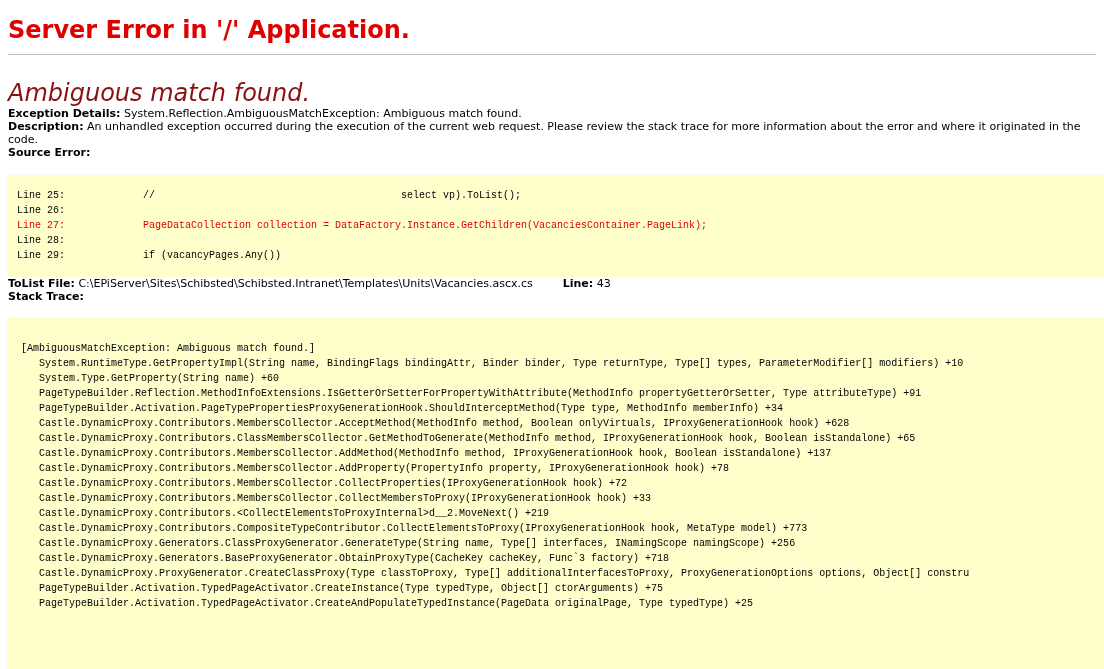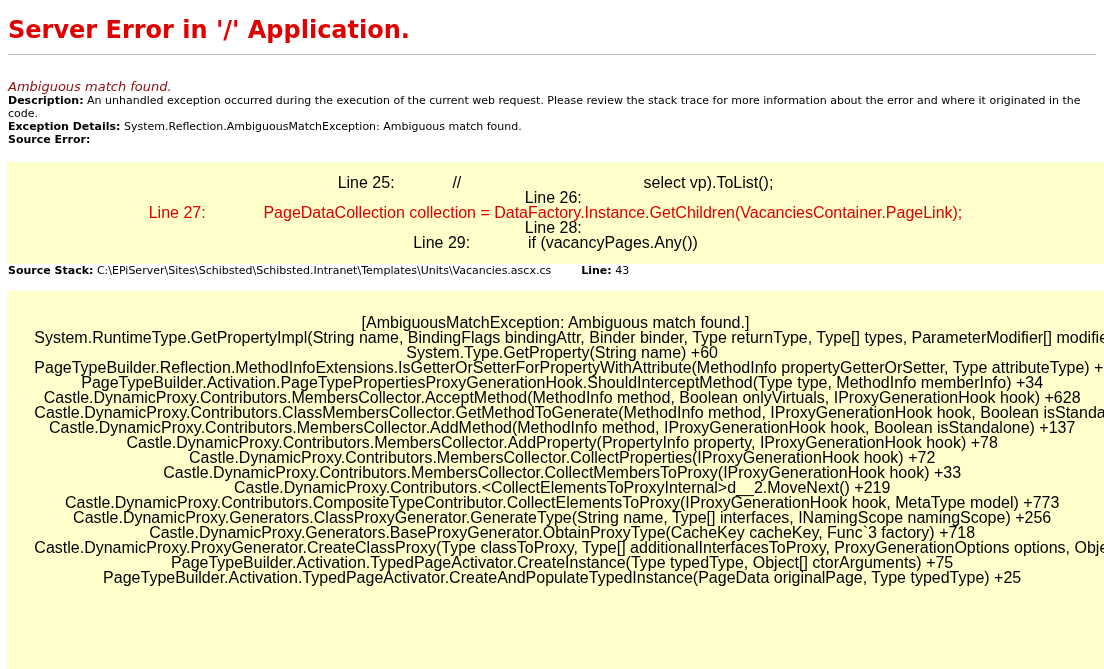--- a/index.html
+++ b/index.html
@@ -20,47 +20,46 @@
     margin: 8px 0 10px 0;
     letter-spacing: 0;
   }
   hr.divider {
     border: none;
     border-top: 1px solid var(--divider_silver, #c0c0c0);
     margin: 0 8px 0 0;
     height: 0;
   }
   h2.subtitle {
-    font-size: 13px;
+    font-size: 24px;
     font-weight: normal;
     font-style: italic;
     color: var(--subtitle_maroon, #8b0000);
     margin: 24px 0 0 0;
   }
   p.meta {
     font-size: 11px;
     margin: 0;
     line-height: 13px;
   }
   p.meta b { font-weight: bold; }
   .desc-row      { margin-top: 18px; }
   .exception-row { margin-top: 17px; }
   .source-error-row { margin-top: 15px; }
   .source-file-row  { margin-top: 18px; }
   .stack-label-row  { margin-top: 15px; }
   .line-label { margin-left: 30px; }
 
   .codebox {
     background: var(--code_bg, #ffffcc);
-    font-family: Liberation Sans, sans-serif;
-    font-size: 16px;
+    font-family: Liberation Mono, monospace;
+    font-size: 10px;
     line-height: 15px;
     white-space: pre;
     overflow: hidden;
-    text-align: center;
   }
   .codebox.source {
     margin: 16px 0 0 -1px;
     padding: 13px 10px 14px 10px;
   }
   .codebox.stack {
     margin: 14px 0 0 -1px;
     padding: 20px 10px 14px 10px;
     height: 400px; 
   }
@@ -76,34 +75,35 @@
 <body>
 
 <div class="page">
 
   <h1 class="title">Server Error in '/' Application.</h1>
 
   <hr class="divider">
 
   <h2 class="subtitle">Ambiguous match found.</h2>
 
+  <p class="meta exception-row"><b>Exception Details:</b>
+    <span>System.Reflection.AmbiguousMatchException: Ambiguous match found.</span></p>
+
   <p class="meta desc-row"><b>Description:</b>
     <span>An unhandled exception occurred during the execution of the current web request. Please review the stack trace for more information about the error and where it originated in the code.</span></p>
-
-  <p class="meta exception-row"><b>Exception Details:</b>
-    <span>System.Reflection.AmbiguousMatchException: Ambiguous match found.</span></p>
 
   <p class="meta source-error-row"><b>Source Error:</b></p>
 
   <div class="codebox source"><div class="code-line">Line 25:             //                                         select vp).ToList();</div><div class="code-line">Line 26: </div><div class="code-line highlight">Line 27:             PageDataCollection collection = DataFactory.Instance.GetChildren(VacanciesContainer.PageLink);</div><div class="code-line">Line 28: </div><div class="code-line">Line 29:             if (vacancyPages.Any())</div></div>
 
-  <p class="meta source-file-row"><b>Source Stack:</b>
+  <p class="meta source-file-row"><b>ToList File:</b>
     <span>C:\EPiServer\Sites\Schibsted\Schibsted.Intranet\Templates\Units\Vacancies.ascx.cs</span><b class="line-label">Line:</b>
     <span>43</span></p>
 
+  <p class="meta stack-label-row"><b>Stack Trace:</b></p>
 
   <div class="codebox stack"><pre class="stack-pre">[AmbiguousMatchException: Ambiguous match found.]
    System.RuntimeType.GetPropertyImpl(String name, BindingFlags bindingAttr, Binder binder, Type returnType, Type[] types, ParameterModifier[] modifiers) +10
    System.Type.GetProperty(String name) +60
    PageTypeBuilder.Reflection.MethodInfoExtensions.IsGetterOrSetterForPropertyWithAttribute(MethodInfo propertyGetterOrSetter, Type attributeType) +91
    PageTypeBuilder.Activation.PageTypePropertiesProxyGenerationHook.ShouldInterceptMethod(Type type, MethodInfo memberInfo) +34
    Castle.DynamicProxy.Contributors.MembersCollector.AcceptMethod(MethodInfo method, Boolean onlyVirtuals, IProxyGenerationHook hook) +628
    Castle.DynamicProxy.Contributors.ClassMembersCollector.GetMethodToGenerate(MethodInfo method, IProxyGenerationHook hook, Boolean isStandalone) +65
    Castle.DynamicProxy.Contributors.MembersCollector.AddMethod(MethodInfo method, IProxyGenerationHook hook, Boolean isStandalone) +137
    Castle.DynamicProxy.Contributors.MembersCollector.AddProperty(PropertyInfo property, IProxyGenerationHook hook) +78

